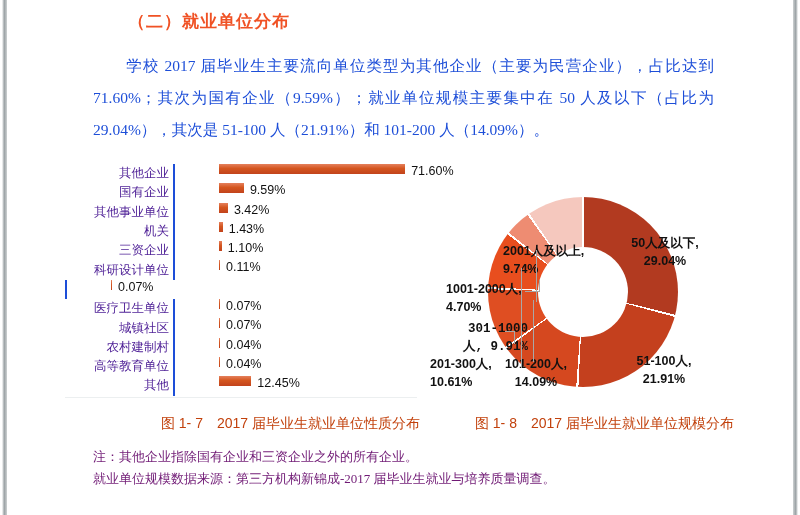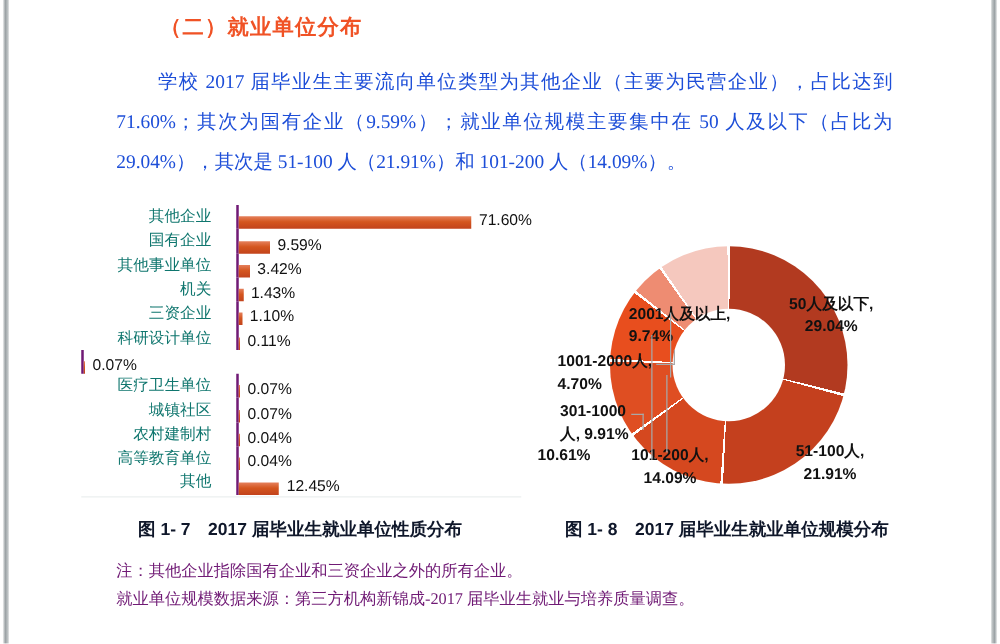--- a/index.html
+++ b/index.html
@@ -11,36 +11,36 @@
 
   .heading{position:absolute;left:128px;top:10px;font-size:17px;font-weight:bold;color:#f05225;
            font-family:"Liberation Sans","DejaVu Sans",sans-serif;letter-spacing:1px;}
   .para{position:absolute;left:93px;top:50px;width:621px;font-size:15.5px;line-height:32px;
         text-align:justify;text-indent:2.15em;color:#1d4ed8;}
 
   
   #barchart{position:absolute;left:65px;top:164px;width:352px;height:233px;
             font-family:"Liberation Sans","DejaVu Sans",sans-serif;border-bottom:1px solid #eceff0;}
   .brow{display:flex;align-items:center;height:19.3px;}
-  .bcat{width:104px;flex:none;text-align:right;font-size:12.5px;color:#0f766e;padding-right:20px;
+  .bcat{width:104px;flex:none;text-align:right;font-size:12.5px;color:#4c1d95;padding-right:4px;
         font-family:"Liberation Serif","DejaVu Serif",serif;white-space:nowrap;}
-  .bzone{position:relative;flex:1;height:100%;border-left:2px solid #701a75;display:flex;align-items:flex-end;}
+  .bzone{position:relative;flex:1;height:100%;border-left:2px solid #1d4ed8;display:flex;align-items:flex-start;padding-left:44px;}
   .bbar{height:10px;flex:none;background:linear-gradient(to bottom,#e5805c,#d4561f 45%,#c2431c);}
   .bval{font-size:12.5px;color:#111;margin-left:6px;white-space:nowrap;}
 
   
   #donutarea{position:absolute;left:420px;top:163px;width:312px;height:242px;
              font-family:"Liberation Sans","DejaVu Sans",sans-serif;}
   #donut{position:absolute;left:68px;top:34px;width:190px;height:190px;border-radius:50%;}
   .hole{position:absolute;inset:50px;background:#ffffff;border-radius:50%;}
   .dlabel{position:absolute;font-size:12.5px;font-weight:600;line-height:18px;color:#111;white-space:nowrap;}
   .dlabel div{white-space:nowrap;}
   .leader{position:absolute;}
 
-  .figcap{position:absolute;top:415px;font-weight:bold;font-size:14px;color:#0f172a;text-align:center;
+  .figcap{position:absolute;top:415px;font-weight:normal;font-size:14px;color:#c2410c;text-align:right;
           font-family:"Liberation Sans","DejaVu Sans",sans-serif;white-space:nowrap;}
   #cap-bar{left:60px;width:360px;}
   #cap-donut{left:429px;width:305px;}
 
   .notes{position:absolute;left:93px;top:446px;font-size:13px;line-height:21.5px;color:#701a75;}
   .notes div{margin-bottom:0.5px;}
 </style>
 </head>
 <body>
 
@@ -148,23 +148,24 @@
       </div>
       <div class="dlabel" style="left: 196px; top: 189px; width: 96px; text-align: center;">
         <div>51-100人,</div>
         <div>21.91%</div>
       </div>
       <div class="dlabel" style="left: 70px; top: 192px; width: 92px; text-align: center;">
         <div>101-200人,</div>
         <div>14.09%</div>
       </div>
       <div class="dlabel" style="left: 10px; top: 192px; width: 92px; text-align: left;">
+        <div>201-300人,</div>
         <div>10.61%</div>
       </div>
-      <div class="dlabel" style="left: 28px; top: 157px; width: 80px; text-align: left;">
+      <div class="dlabel" style="left: 28px; top: 157px; width: 80px; text-align: right; font-family: Liberation Mono, monospace;">
         <div>301-1000</div>
         <div>人, 9.91%</div>
       </div>
       <div class="dlabel" style="left: 26px; top: 117px; width: 100px; text-align: left;">
         <div>1001-2000人,</div>
         <div>4.70%</div>
       </div>
       <div class="dlabel" style="left: 83px; top: 79px; width: 112px; text-align: left;">
         <div>2001人及以上,</div>
         <div>9.74%</div>

